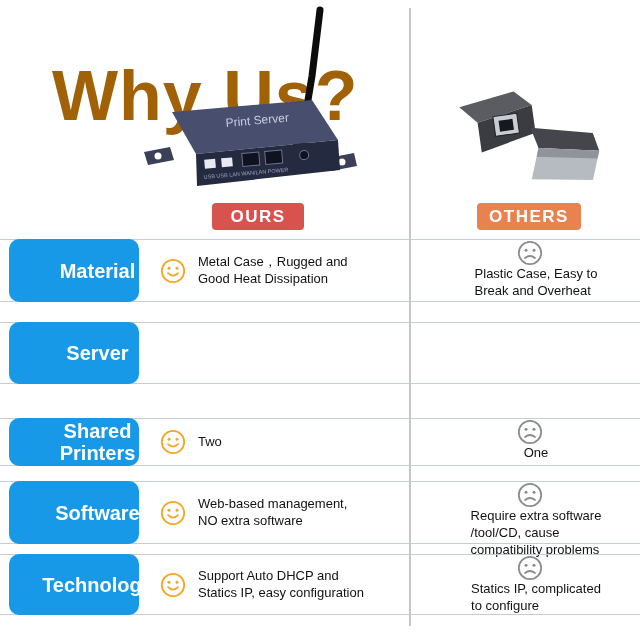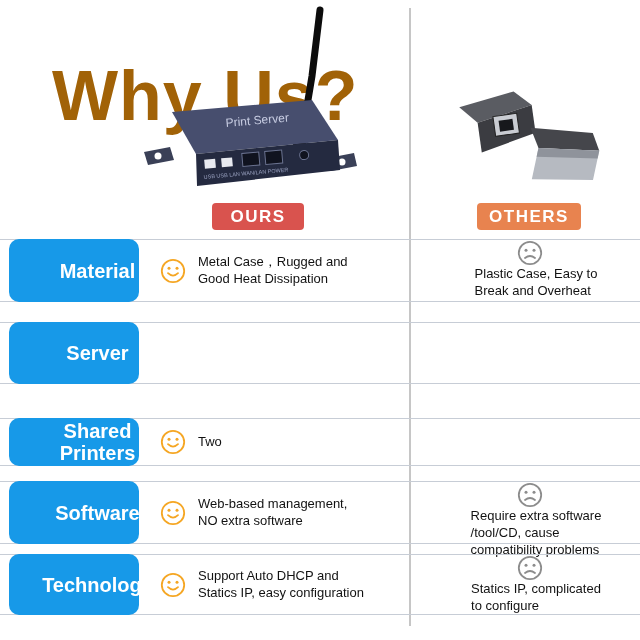--- a/index.html
+++ b/index.html
@@ -141,20 +141,29 @@
 Printers</div>
     <div class="cell cell-ours">
       <svg class="face" viewBox="0 0 26 26">
         <circle cx="13" cy="13" r="11.2" fill="none" stroke="#F5A623" stroke-width="1.8"></circle>
         <circle cx="9" cy="10.2" r="1.5" fill="#F5A623"></circle>
           <circle cx="17" cy="10.2" r="1.5" fill="#F5A623"></circle>
         <path d="M8 15.2 Q13 20 18 15.2" fill="none" stroke="#F5A623" stroke-width="1.8" stroke-linecap="round"></path>
       </svg>
       <div class="txt">Two</div>
     </div>
+    <div class="cell cell-others">
+      <svg class="face" viewBox="0 0 26 26">
+        <circle cx="13" cy="13" r="11.2" fill="none" stroke="#8C8C8C" stroke-width="1.8"></circle>
+        <circle cx="9" cy="10.2" r="1.5" fill="#8C8C8C"></circle>
+          <circle cx="17" cy="10.2" r="1.5" fill="#8C8C8C"></circle>
+        <path d="M8 18 Q13 14 18 18" fill="none" stroke="#8C8C8C" stroke-width="1.8" stroke-linecap="round"></path>
+      </svg>
+      <div class="txt">One</div>
+    </div>
   </div>
 
   <div class="row row-4">
     <div class="cat">Software</div>
     <div class="cell cell-ours">
       <svg class="face" viewBox="0 0 26 26">
         <circle cx="13" cy="13" r="11.2" fill="none" stroke="#F5A623" stroke-width="1.8"></circle>
         <circle cx="9" cy="10.2" r="1.5" fill="#F5A623"></circle>
           <circle cx="17" cy="10.2" r="1.5" fill="#F5A623"></circle>
         <path d="M8 15.2 Q13 20 18 15.2" fill="none" stroke="#F5A623" stroke-width="1.8" stroke-linecap="round"></path>

